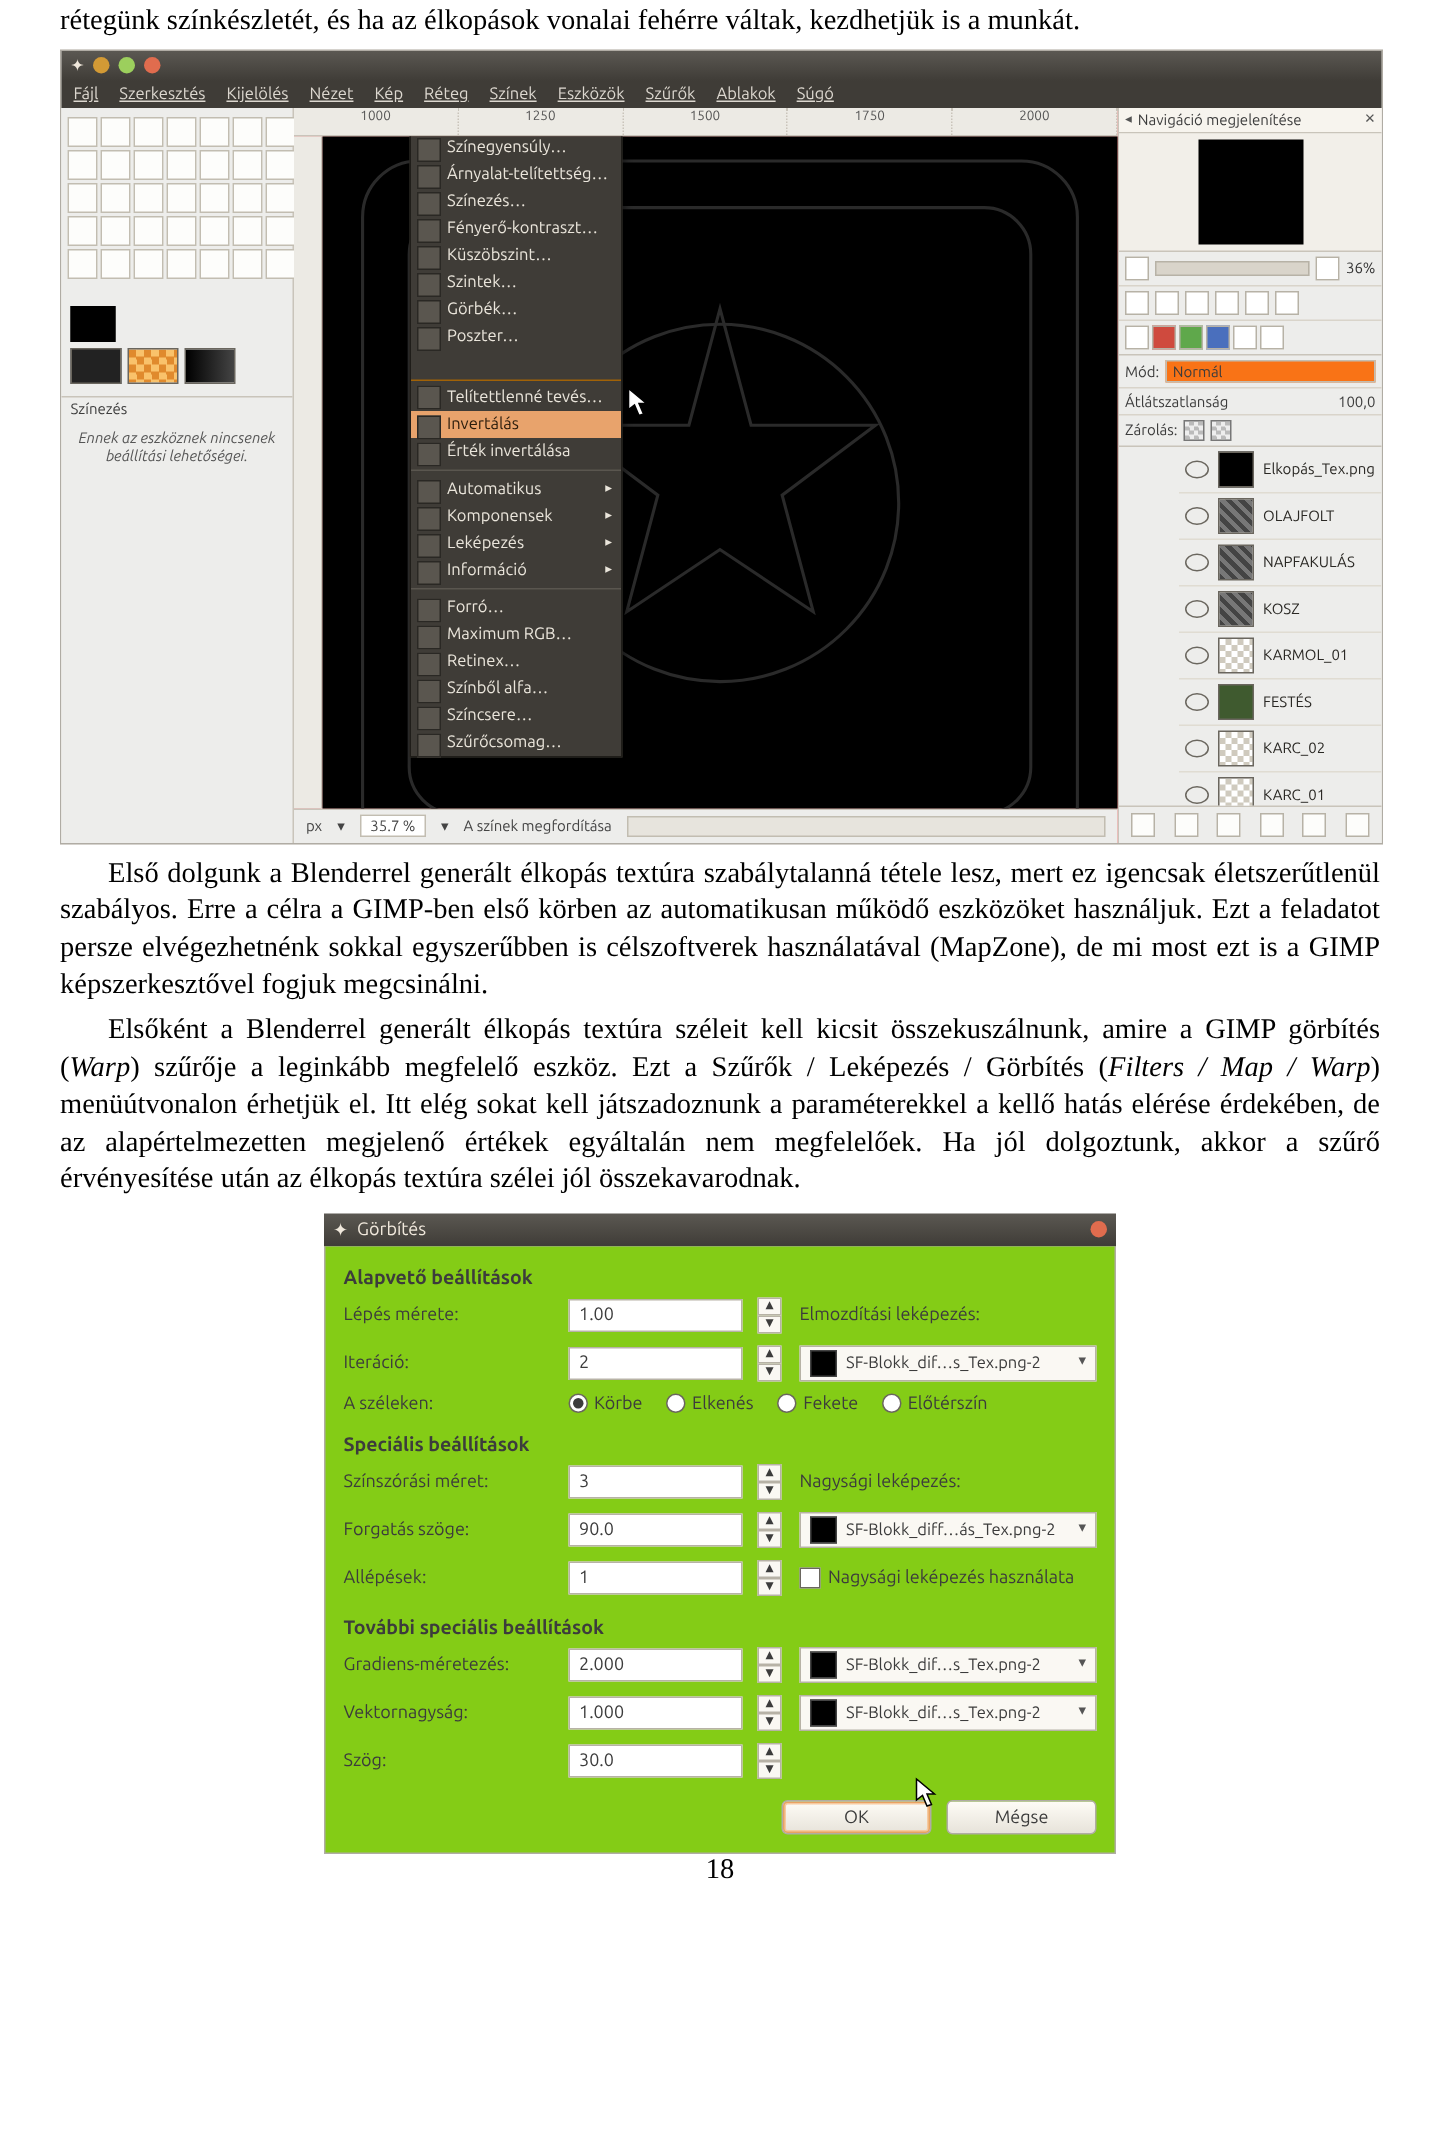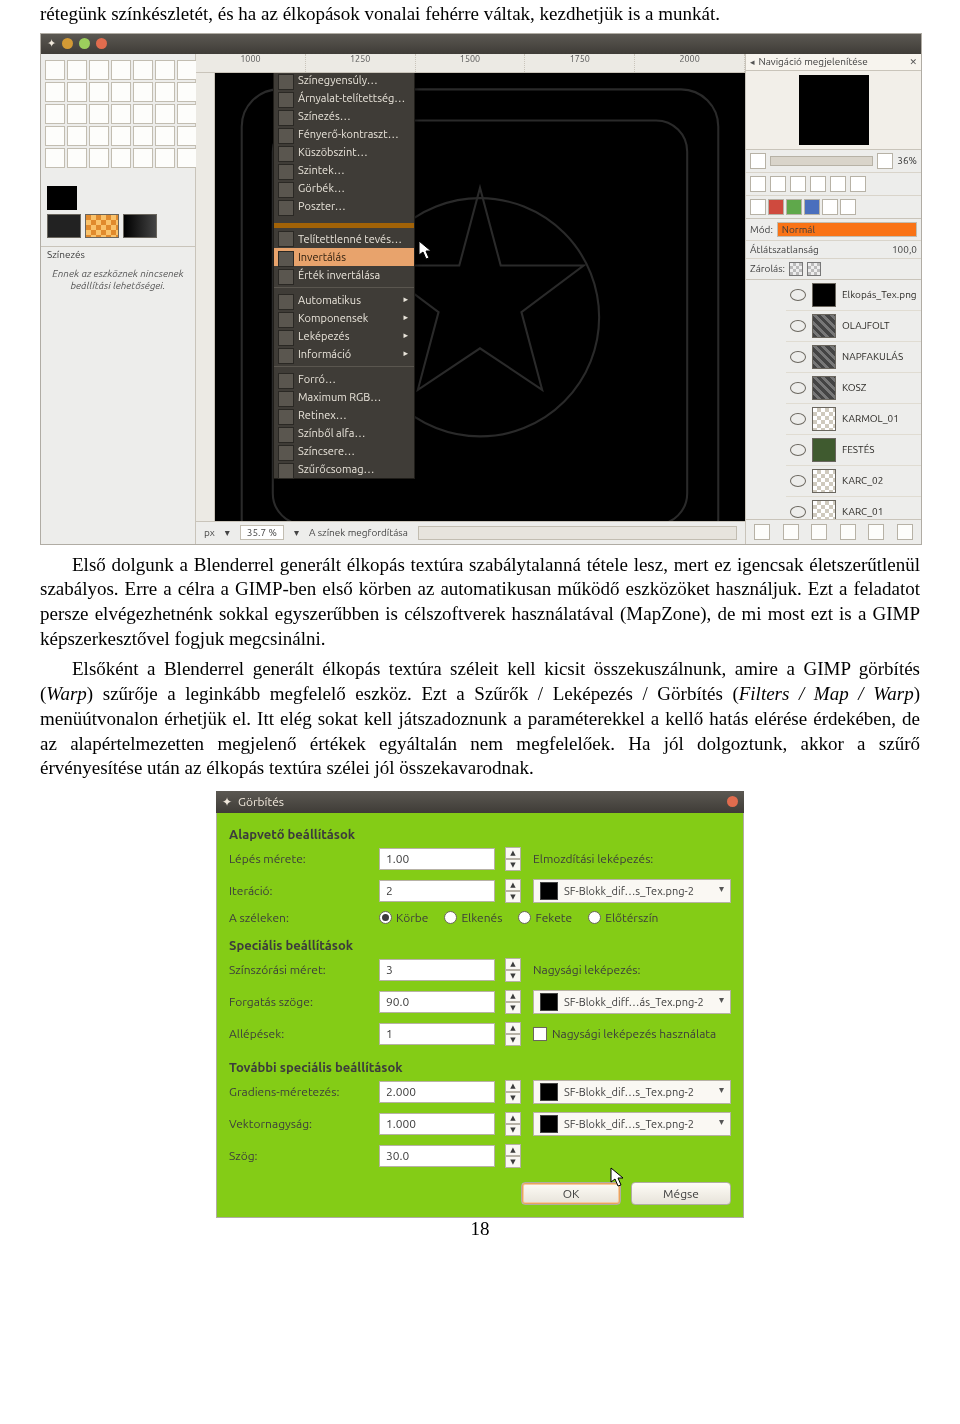--- a/index.html
+++ b/index.html
@@ -170,21 +170,21 @@
   }
   .menu-overlay .mi {
     padding: 3px 10px 3px 24px;
     position: relative;
     white-space: nowrap;
   }
   .menu-overlay .mi.submenu::after {
     content: "▸";
     position: absolute; right: 6px; top: 3px; font-size: 9px;
   }
-  .menu-overlay .mi.sep { border-top: 5px solid #a16207; margin-top: 8px; padding-top: 5px; }
+  .menu-overlay .mi.sep { border-top: 1px solid #a16207; margin-top: 20px; padding-top: 5px; }
   .menu-overlay .mi.highlight {
     background: #e8a36c;
     color: #2a1c0c;
   }
   .menu-overlay .mi .ico {
     position: absolute; left: 4px; top: 3px;
     width: 14px; height: 14px;
     background: #5a564f;
     border: 1px solid #2a2824;
   }
@@ -366,20 +366,33 @@
 <div class="page">
 
   <p class="toptext">rétegünk színkészletét, és ha az élkopások vonalai fehérre váltak, kezdhetjük is a munkát.</p>
 
   <div class="gimp-window">
     <div class="gimp-titlebar">
       <span>✦</span>
       <span class="winbtn min"></span>
       <span class="winbtn max"></span>
       <span class="winbtn close"></span>
+    </div>
+    <div class="gimp-menubar">
+      <span>Fájl</span>
+      <span>Szerkesztés</span>
+      <span>Kijelölés</span>
+      <span>Nézet</span>
+      <span>Kép</span>
+      <span>Réteg</span>
+      <span>Színek</span>
+      <span>Eszközök</span>
+      <span>Szűrők</span>
+      <span>Ablakok</span>
+      <span>Súgó</span>
     </div>
     <div class="gimp-body">
 
       <div class="gimp-toolbox">
         <div class="tb-grid" id="tbgrid">
             <div class="tb-icon"></div>
             <div class="tb-icon"></div>
             <div class="tb-icon"></div>
             <div class="tb-icon"></div>
             <div class="tb-icon"></div>

